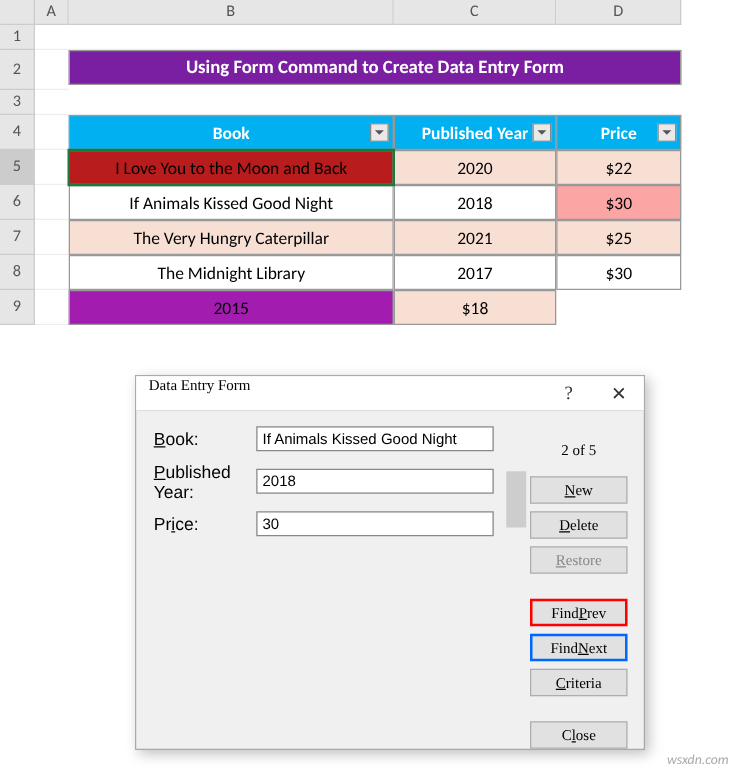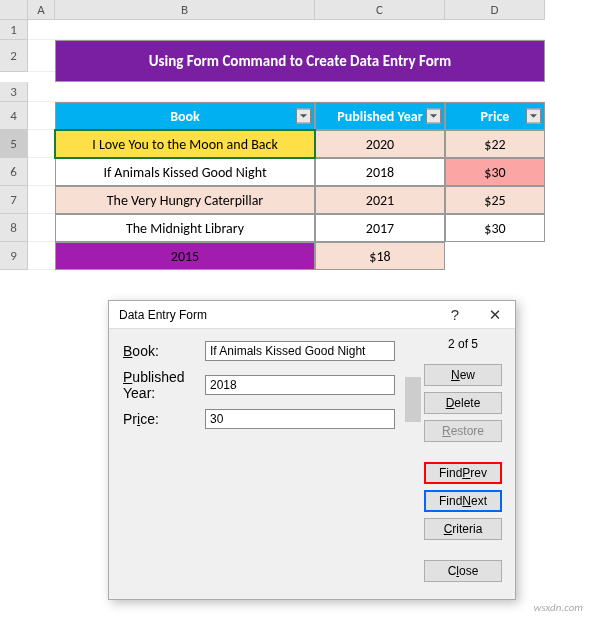--- a/index.html
+++ b/index.html
@@ -75,40 +75,41 @@
       background: #f0f0f0;
       border: 1px solid #aaa;
       box-shadow: 3px 3px 10px rgba(0,0,0,0.25);
       font-family: "Segoe UI", Tahoma, sans-serif;
       font-size: 12px;
     }
     .titlebar {
       height: 28px;
       background: #fff;
       border-bottom: 1px solid #ddd;
-      display: flex; align-items: center;
+      display: flex; 
       padding-left: 10px;
+      font-family: Liberation Serif, serif;
     }
     .titlebar .t-title { flex:1; font-size:12px; }
     .titlebar .tbtn { width: 40px; height: 28px; display:flex; align-items:center; justify-content:center; font-size:15px; color:#333;}
     .dlg-body { position:absolute; top:28px; left:0; right:0; bottom:0; padding: 12px 10px 10px 14px; }
     .form-row { display:flex; align-items:center; margin-bottom: 8px; }
     .form-row label { width: 82px; font-size:14px;}
     .form-row .under { text-decoration: underline; }
     .form-row input {
       width: 190px; height: 20px;
       border: 1px solid #888;
       background: linear-gradient(#fff,#fff);
       padding: 1px 4px;
       font-size:12px;
       font-family: inherit;
     }
     .dlg-right {
-      position: absolute; right: 10px; top: 8px;
-      width: 84px; text-align:center;
+      position: absolute; right: 10px; top: 24px;
+      width: 84px; text-align:center;font-family:Liberation Serif, serif;
     }
     .counter { font-size:12px; margin-bottom: 10px; }
     .dlg-btn {
       width: 78px; height: 22px; margin: 3px 0;
       background: #e1e1e1; border: 1px solid #adadad;
       font-size:12px; font-family: inherit;
       display:inline-flex; align-items:center; justify-content:center;
     }
     .dlg-btn.disabled { color:#888; }
     .dlg-btn .u { text-decoration: underline; }
@@ -140,21 +141,21 @@
   <div class="hdr">D</div>
 
   <div class="rowhdr">1</div>
   <div class="cell"></div>
   <div class="cell"></div>
   <div class="cell"></div>
   <div class="cell"></div>
 
   <div class="rowhdr" style="height:32px">2</div>
   <div class="cell" style="height:32px"></div>
-  <div class="title-merge" style="height:42px">Using Form Command to Create Data Entry Form</div>
+  <div class="title-merge" style="height:28px">Using Form Command to Create Data Entry Form</div>
 
   <div class="rowhdr">3</div>
   <div class="cell"></div>
   <div class="cell"></div>
   <div class="cell"></div>
   <div class="cell"></div>
 
   <div class="rowhdr" style="height:28px">4</div>
   <div class="cell" style="height:28px"></div>
   <div class="tblhdr">
@@ -177,21 +178,21 @@
     <span>Price</span>
     <span class="drop">
         <svg viewBox="0 0 10 10">
           <path d="M1 3 L5 7 L9 3 Z" fill="#555"></path>
         </svg>
       </span>
   </div>
 
   <div class="rowhdr sel" style="height:28px">5</div>
   <div class="cell" style="height:28px"></div>
-  <div class="datacell sel-cell odd" style="background:#fde047">I Love You to the Moon and Back</div>
+  <div class="datacell sel-cell odd" style="background:#b91c1c">I Love You to the Moon and Back</div>
   <div class="datacell odd" style="background:#f8dfd4">2020</div>
   <div class="datacell odd" style="background:#f8dfd4">$22</div>
 
   <div class="rowhdr" style="height:28px">6</div>
   <div class="cell" style="height:28px"></div>
   <div class="datacell" style="background:#fff">If Animals Kissed Good Night</div>
   <div class="datacell" style="background:#fff">2018</div>
   <div class="datacell" style="background:#fca5a5">$30</div>
 
   <div class="rowhdr" style="height:28px">7</div>

